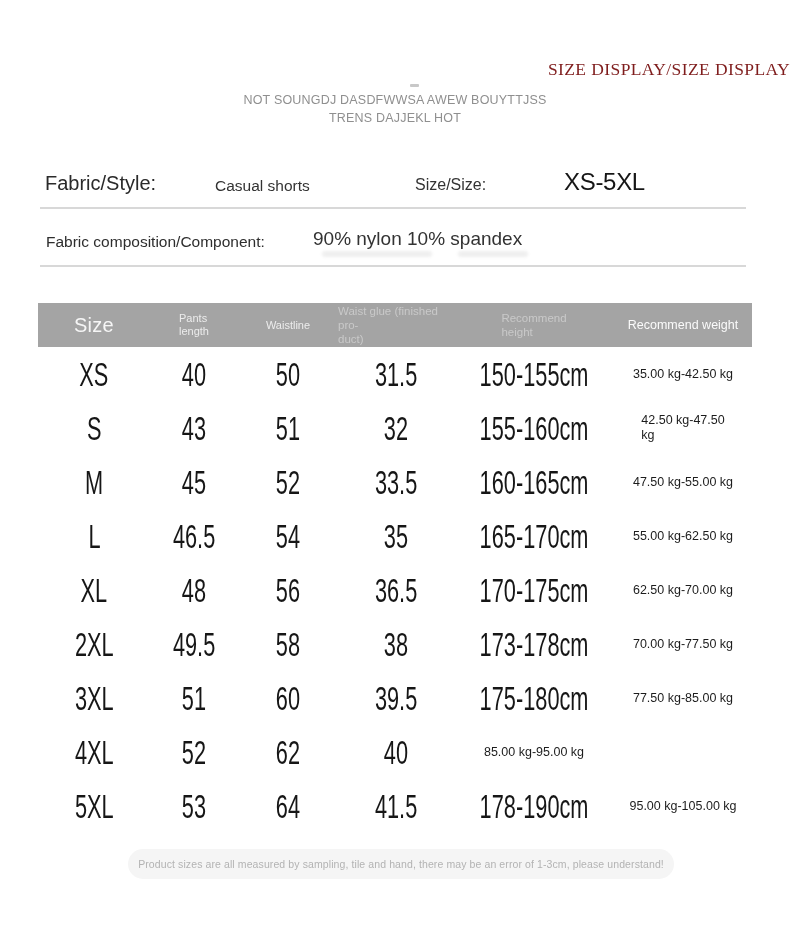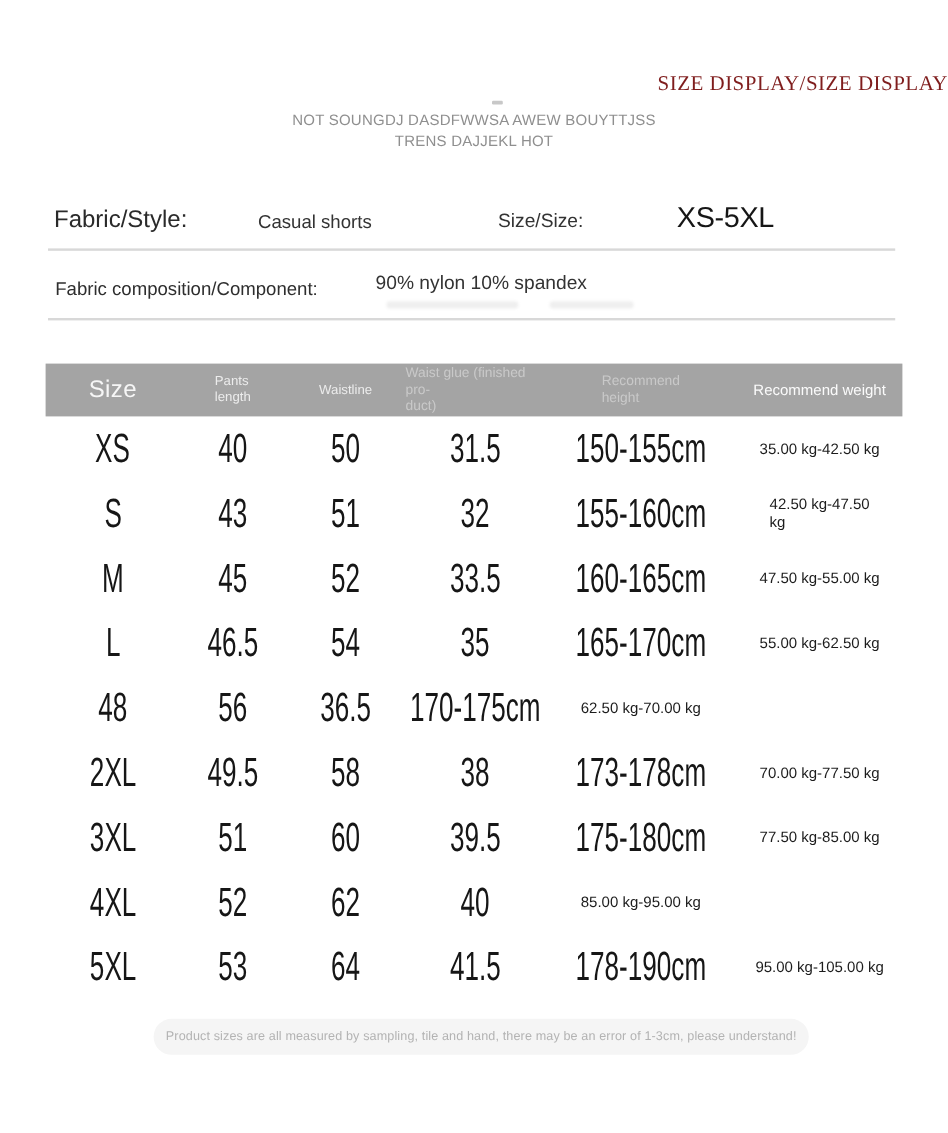--- a/index.html
+++ b/index.html
@@ -24,21 +24,21 @@
   
   .abs{position:absolute;white-space:nowrap;color:#2c2c2c;}
   .style-label{top:172px;left:45px;font-size:20px;color:#2a2a2a;}
   .style-value{top:177px;left:215px;font-size:15.5px;color:#333;}
   .size-label{top:176px;left:415px;font-size:16px;color:#333;}
   .size-value{top:168px;left:564px;font-size:24px;color:#161616;letter-spacing:-.3px;}
   .divider{position:absolute;left:40px;width:706px;height:2px;background:var(--divider);}
   .div1{top:207px;}
   .div2{top:265px;}
   .fabric-label{top:233px;left:46px;font-size:15.5px;color:#2e2e2e;}
-  .fabric-value{top:228px;left:313px;font-size:16px;color:#333;}
+  .fabric-value{top:228px;left:313px;font-size:19px;color:#333;}
   .smudge{position:absolute;height:6px;background:#8d8d8d;opacity:.14;filter:blur(1.5px);border-radius:3px;}
   .sm1{top:251px;left:322px;width:110px;}
   .sm2{top:251px;left:458px;width:70px;}
 
   
   .table{position:absolute;top:303px;left:38px;width:714px;}
   .grid{display:grid;grid-template-columns:112px 88px 100px 116px 160px 138px;}
   .thead{height:44px;background:var(--header-bg);align-items:center;}
   .hcell{display:flex;justify-content:center;align-items:center;text-align:center;}
   .h-size{font-size:20px;color:#f6f6f6;letter-spacing:.3px;}
@@ -181,20 +181,23 @@
     <div class="cell">
             <span class="cond">165-170cm</span>
           </div>
     <div class="cell weight">
             <span class="wrapleft">55.00 kg-62.50 kg</span>
           </div>
   </div>
 
   <div class="grid trow">
     <div class="cell">
+            <span class="cond">XL</span>
+          </div>
+    <div class="cell">
             <span class="cond">48</span>
           </div>
     <div class="cell">
             <span class="cond">56</span>
           </div>
     <div class="cell">
             <span class="cond">36.5</span>
           </div>
     <div class="cell">
             <span class="cond">170-175cm</span>

